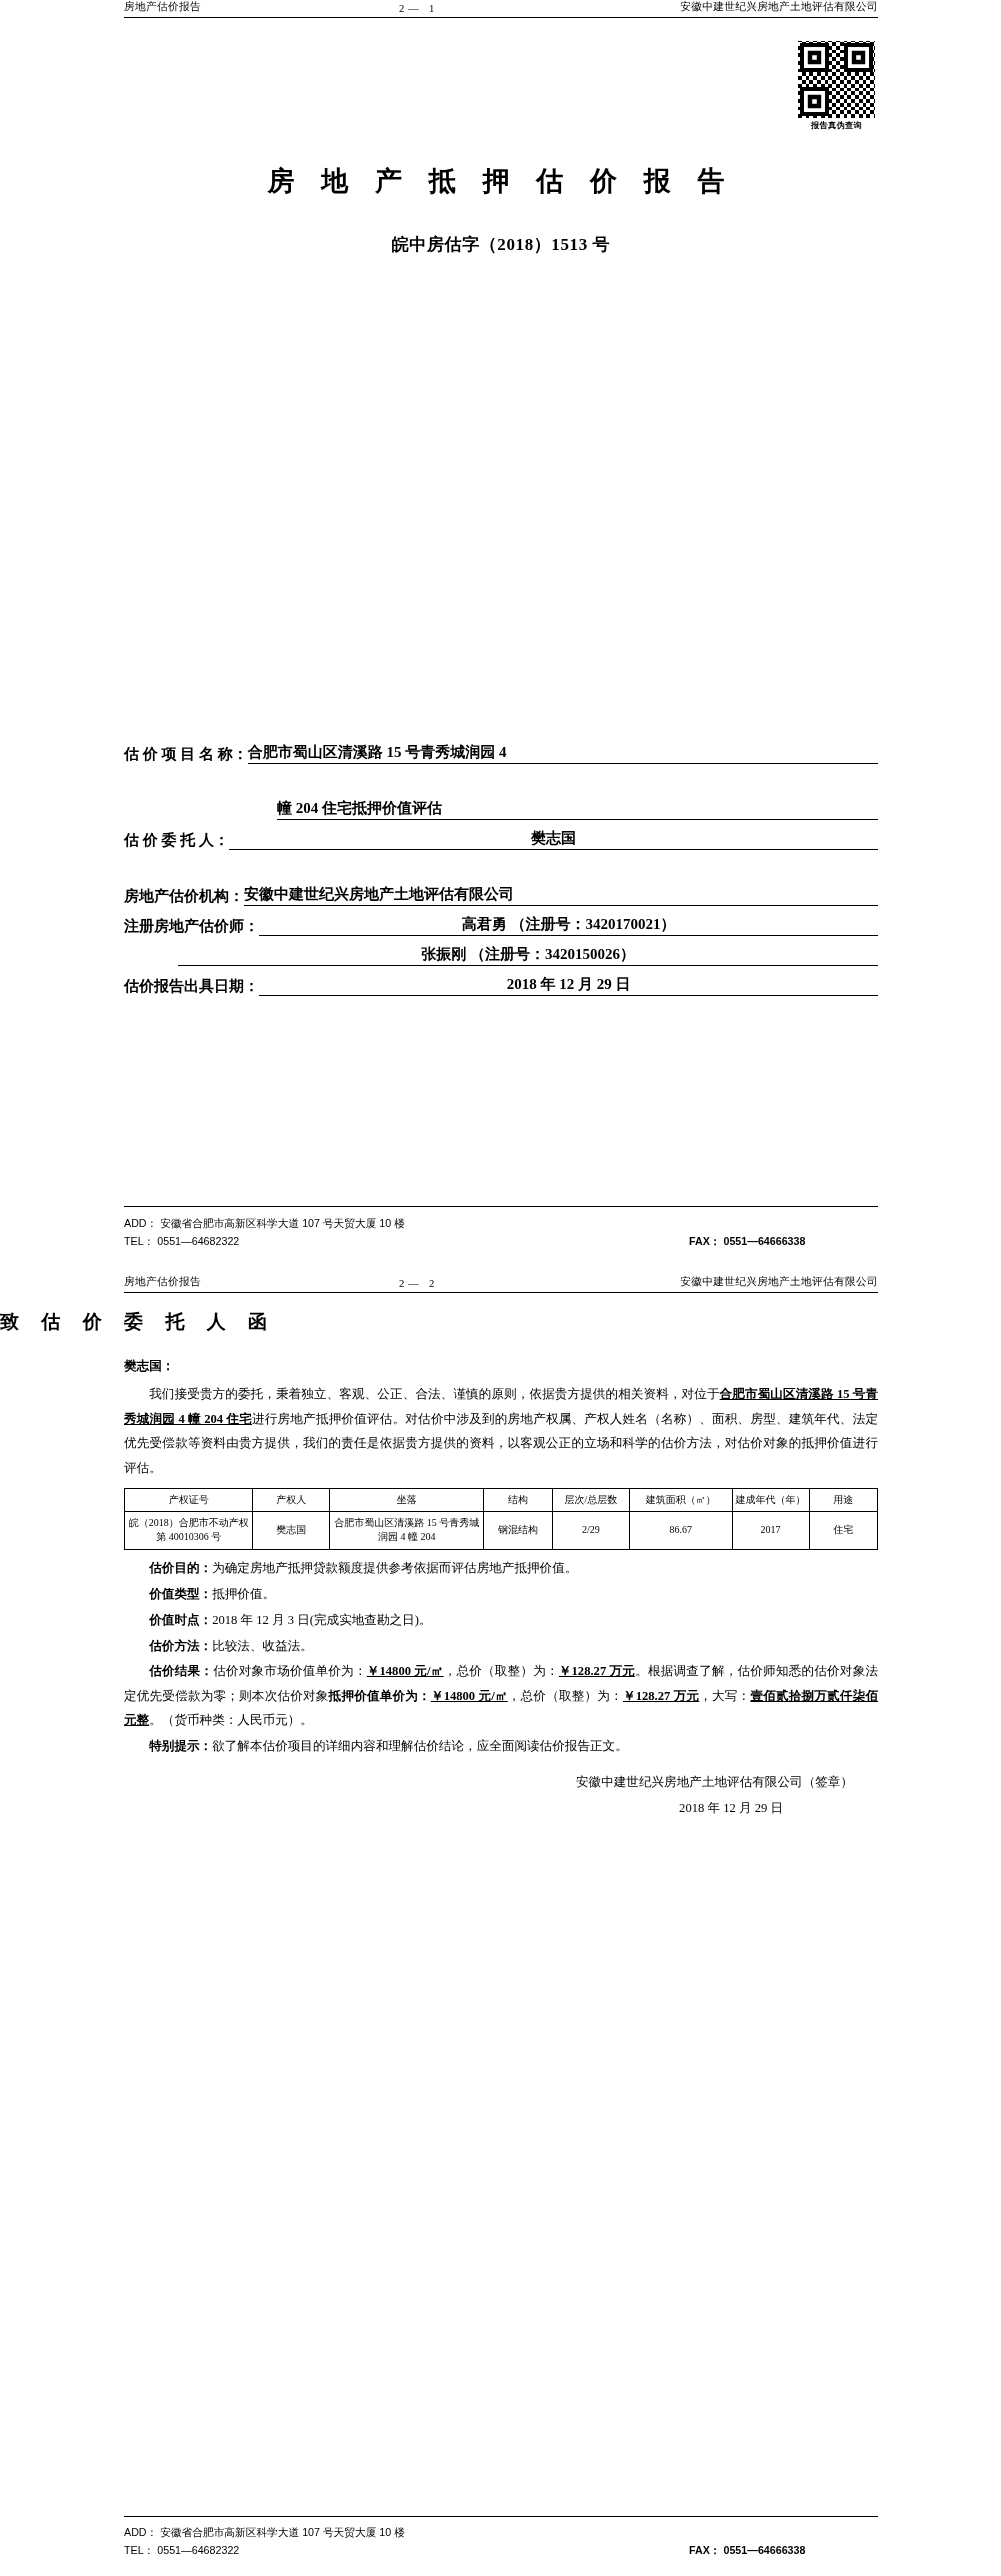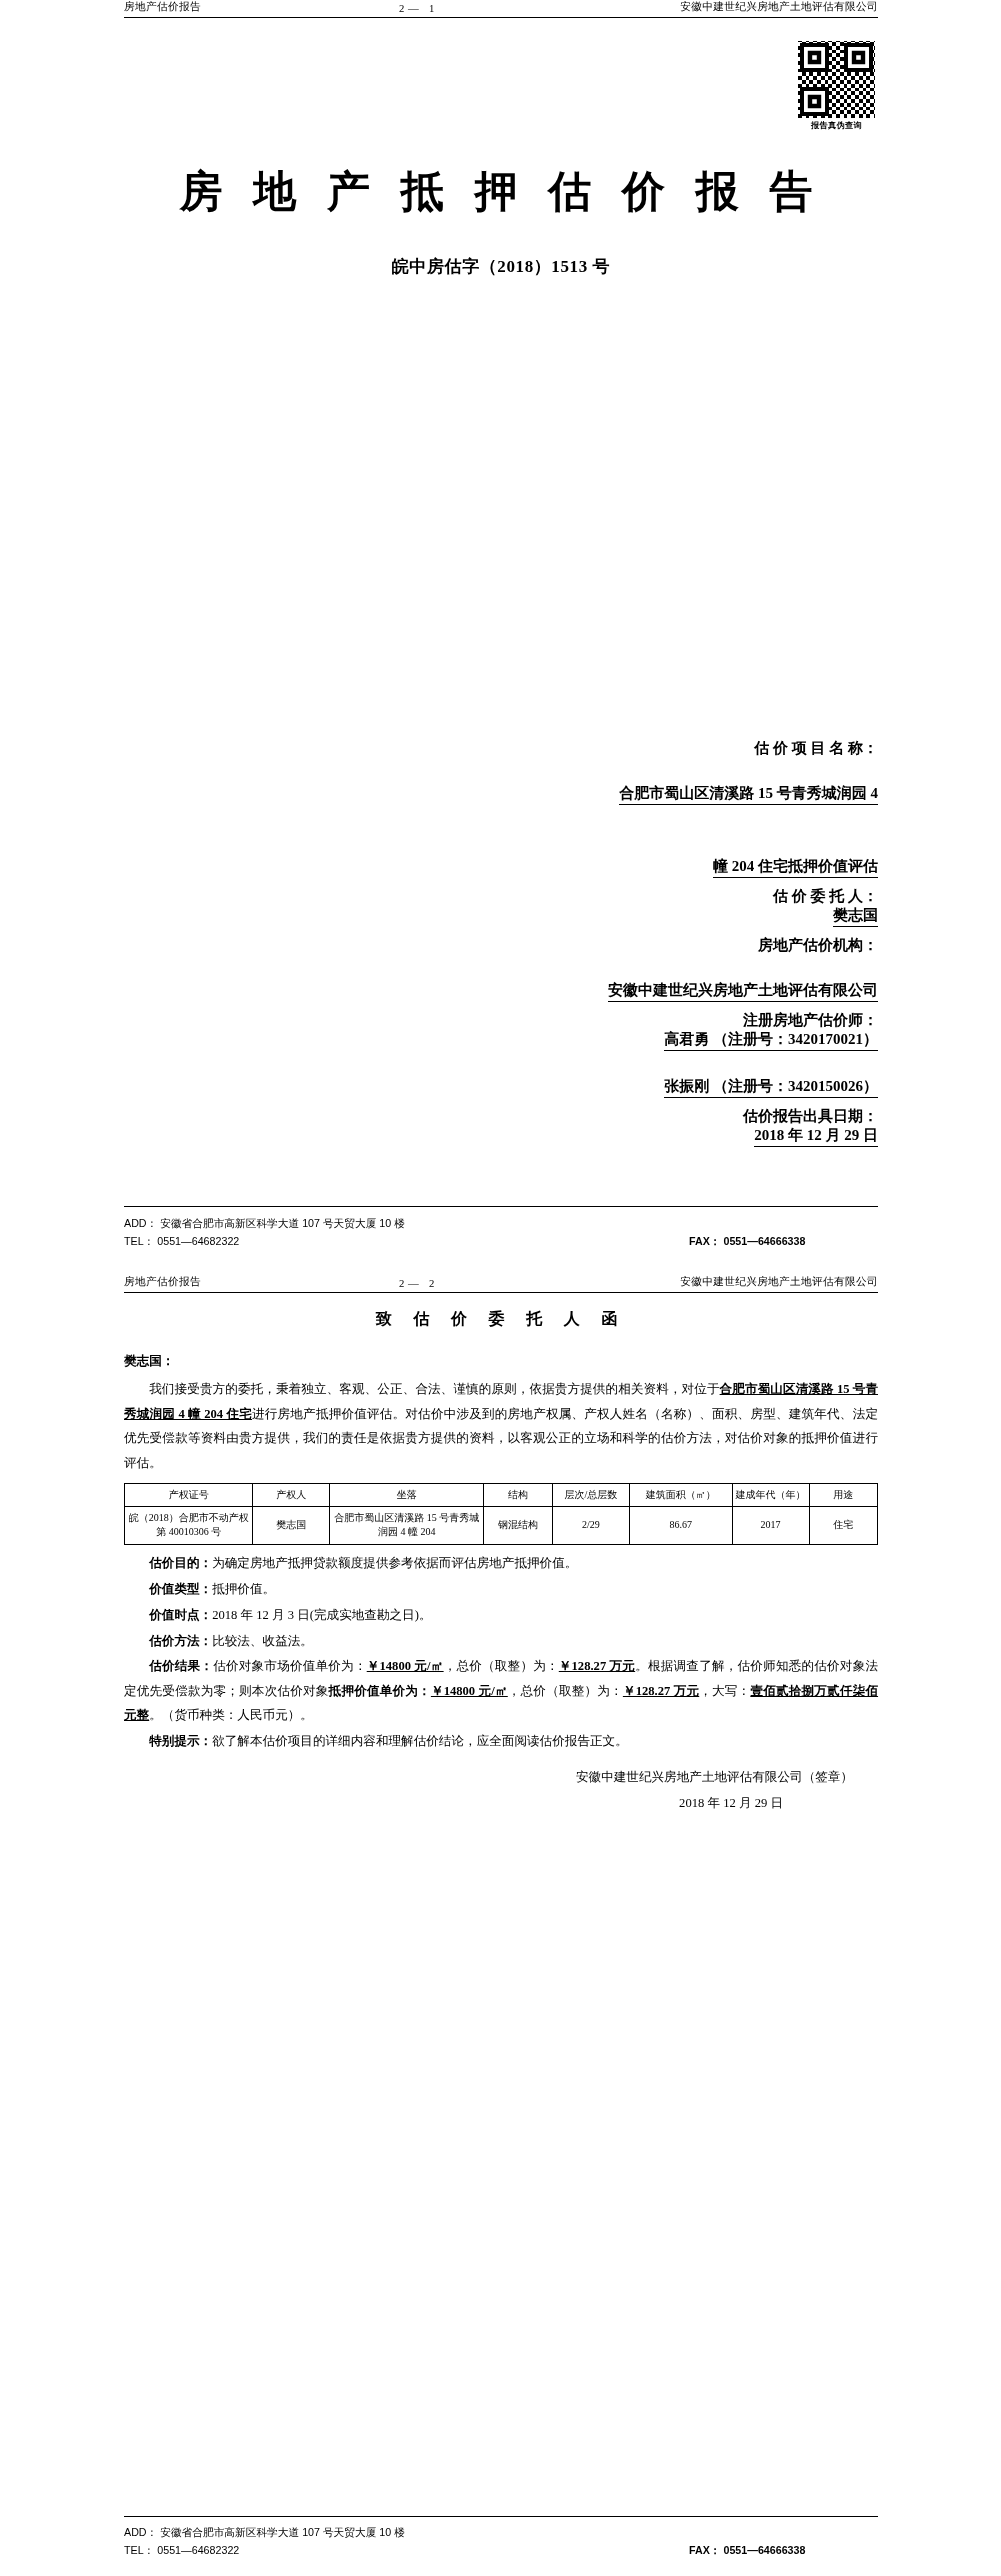--- a/index.html
+++ b/index.html
@@ -78,21 +78,21 @@
   .qr span.q3 { left: 1.9px; bottom: 1.9px; }
   .qr-caption {
     font-size: 8.2px;
     margin-top: 1.9px;
     letter-spacing: 0.3px;
     font-family: "Liberation Serif", "DejaVu Serif", serif;
     font-weight: bold;
   }
   .cover-title {
     text-align: center;
-    font-size: 43px;
+    font-size: 27px;
     font-weight: bold;
     letter-spacing: 10px;
     margin-top: 145px;
     font-family: "Liberation Serif", "DejaVu Serif", serif;
   }
   .cover-sub {
     text-align: center;
     font-size: 17px;
     font-weight: bold;
     margin-top: 34px;
@@ -100,21 +100,20 @@
   }
   .cover-fields {
     margin: 461px 124px 0 124px;
     font-size: 15px;
     font-weight: bold;
   }
   .fld {
     display: flex;
     align-items: flex-end;
     margin-bottom: 8.8px;
-    flex-direction: column;
   }
   .fld .lbl {
     white-space: nowrap;
     font-weight: bold;
   }
   .fld .val {
     flex: 1;
     border-bottom: 1px solid #000;
     text-align: center;
     padding-bottom: 1.3px;
@@ -122,22 +121,21 @@
   }
   .fld .val.left { text-align: left; margin-top: 26px; }
   .cover-bottom {
     position: absolute;
     left: 124px;
     right: 124px;
     bottom: 25px;
   }
   
   .letter-title {
-    text-align: center;
-    font-size: 16px;
+    font-size: 19px;
     font-weight: bold;
     letter-spacing: 8.8px;
     margin: 16.4px 0 19px 0;
   }
   .body-area {
     margin: 0 124px;
     font-size: 12.6px;
     line-height: 1.95;
     text-align: justify;
   }

